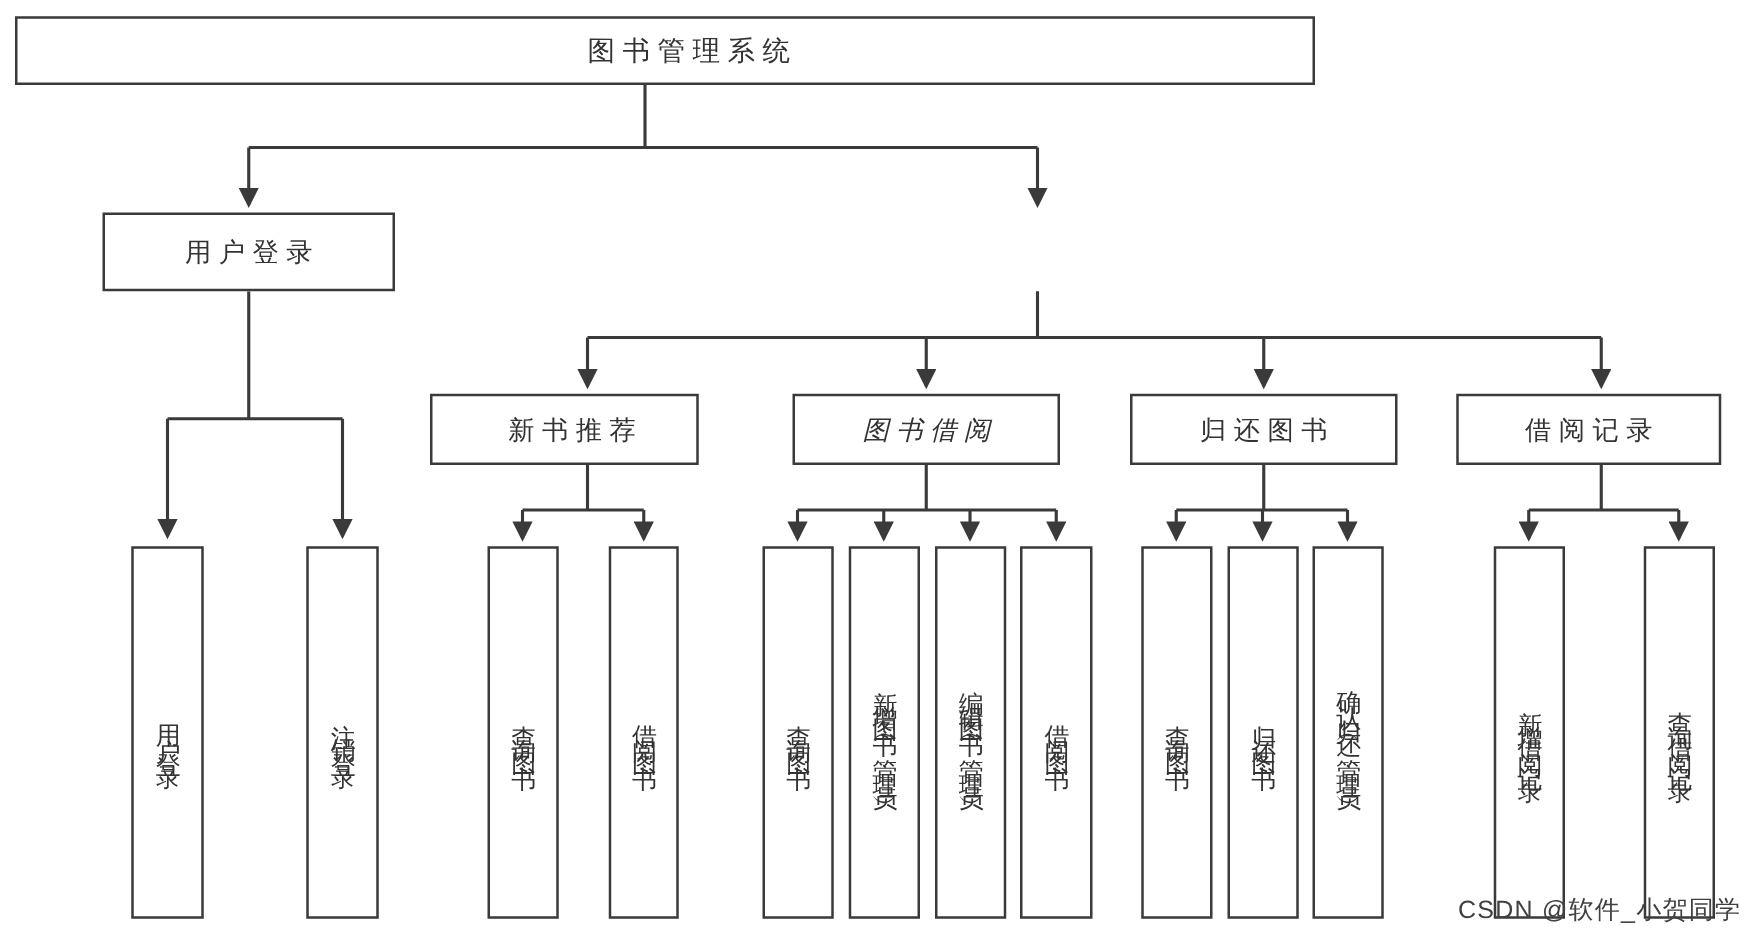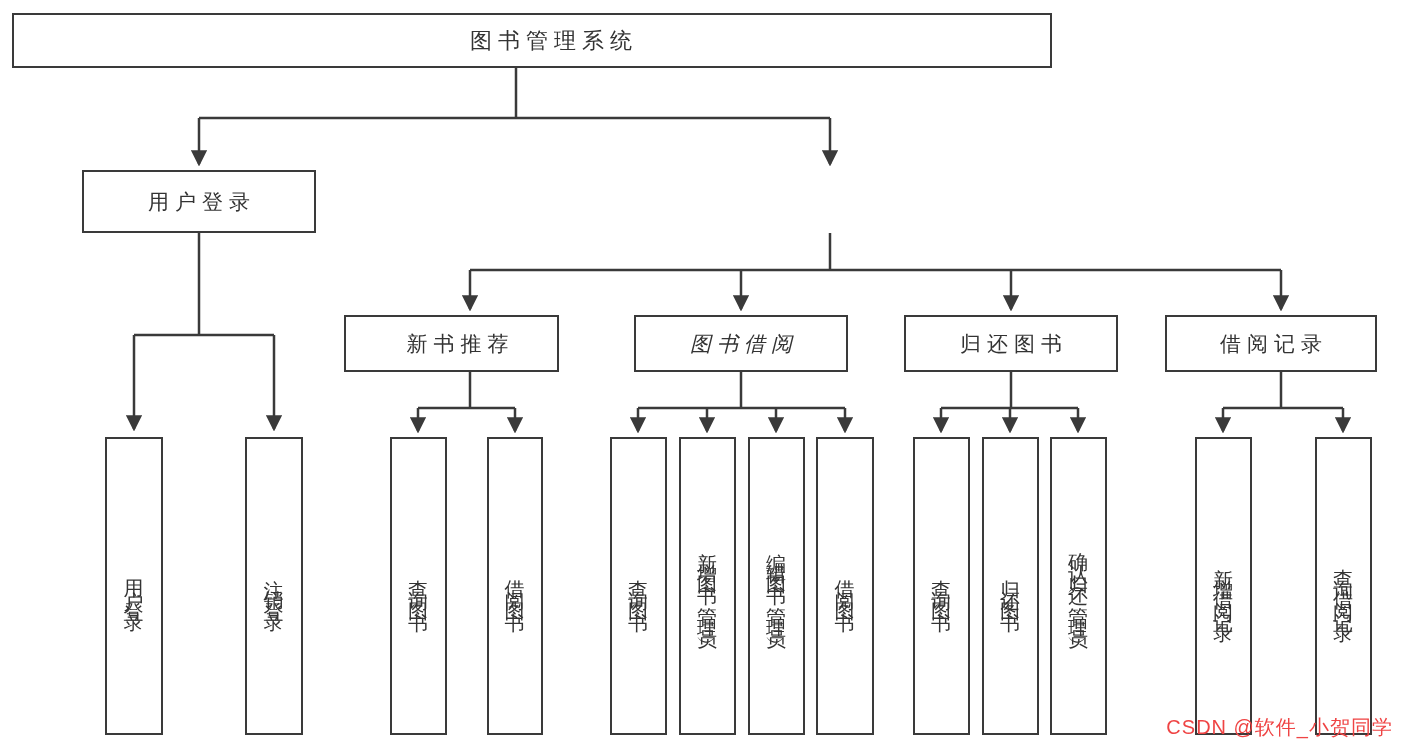--- a/index.html
+++ b/index.html
@@ -48,21 +48,21 @@
     font-size: 20px;
     letter-spacing: 11px;
     line-height: 1;
   }
   .watermark {
     position: absolute;
     right: 12px;
     top: 714px;
     font-size: 20px;
     letter-spacing: 1px;
-    color: #ef4444;
+    color: #404040;
     white-space: nowrap;
   }
 </style>
 </head>
 <body>
 
 <div id="canvas">
 
   <svg id="wires" viewBox="0 0 1405 747" xmlns="http://www.w3.org/2000/svg">
     <defs>

